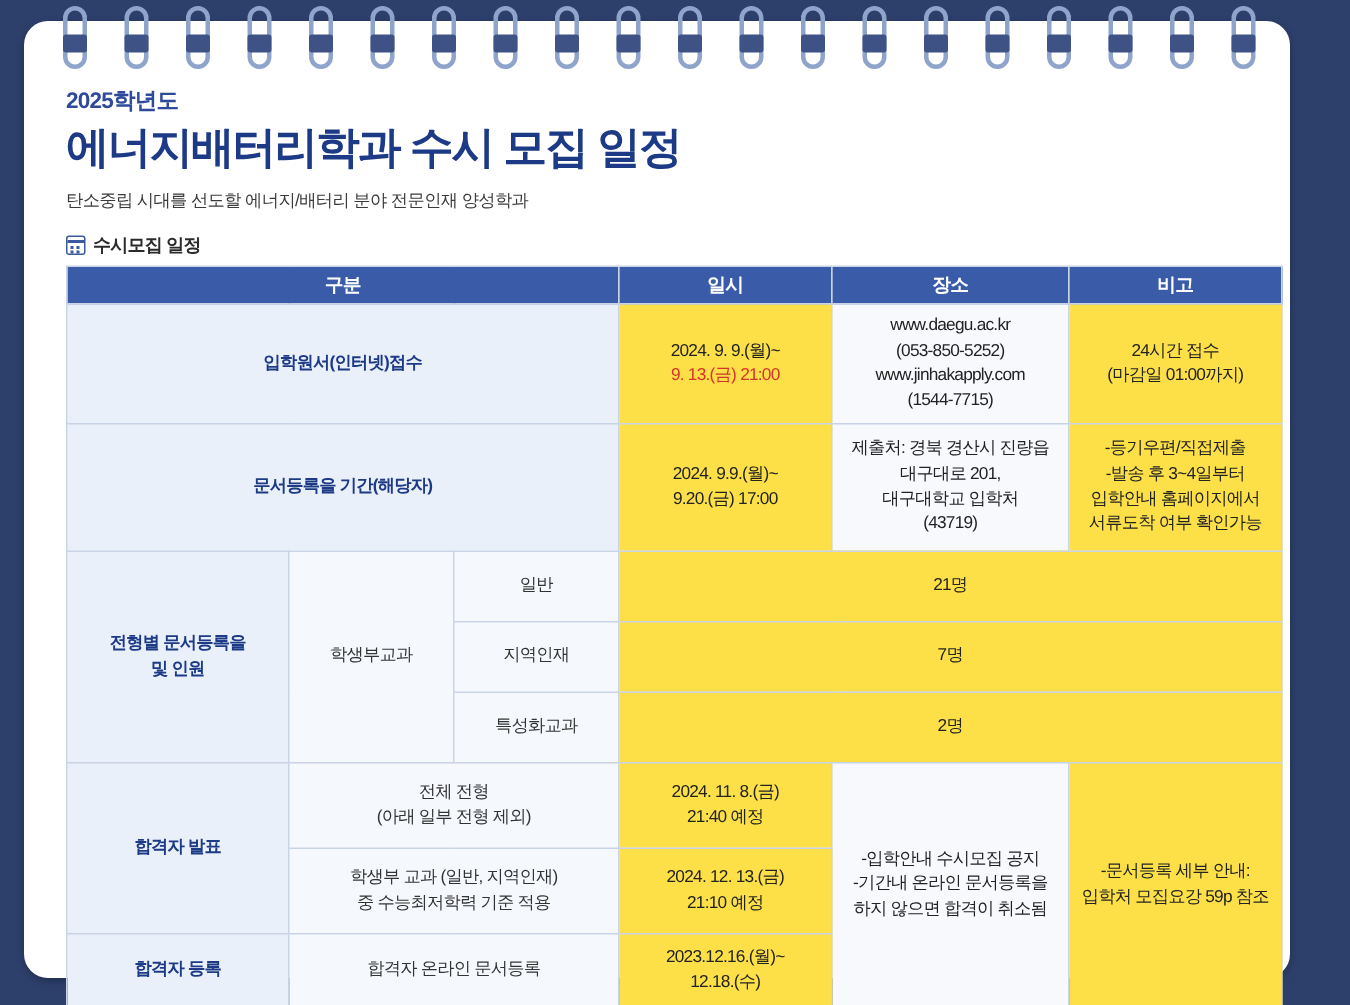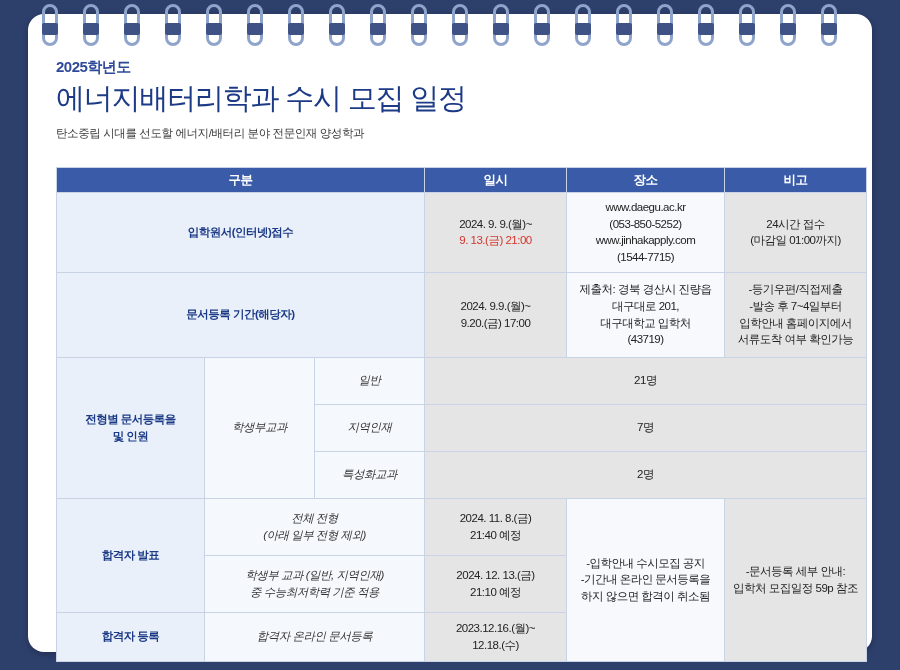--- a/index.html
+++ b/index.html
@@ -8,21 +8,21 @@
   }
   body {
     width: 900px;
     height: 670px;
     background: #2d3f6b;
     font-family: "Liberation Sans", sans-serif;
     overflow: hidden;
   }
   .page {
     position: absolute;
-    left: 28px;
+    left: 16px;
     top: 14px;
     width: 844px;
     height: 638px;
     background: #ffffff;
     border-radius: 16px;
     box-shadow: 0 2px 6px rgba(0,0,0,0.25);
   }
   
   .rings {
     position: absolute;
@@ -63,29 +63,29 @@
   .year {
     color: #2f4a9b;
     font-size: 15px;
     font-weight: bold;
     letter-spacing: -0.5px;
     margin-bottom: 2px;
   }
   .title {
     color: #1c3a86;
     font-size: 29px;
-    font-weight: normal;
+    font-weight: bold;
     letter-spacing: -1.2px;
     margin-bottom: 7px;
   }
   .subtitle {
     color: #3a3a3a;
     font-size: 11.5px;
     letter-spacing: -0.4px;
-    margin-bottom: 26px;
+    margin-bottom: 14px;
   }
   .section-head {
     display: flex;
     align-items: center;
     gap: 5px;
     margin-bottom: 5px;
   }
   .cal-icon {
     width: 13px;
     height: 13px;
@@ -141,42 +141,45 @@
     letter-spacing: -0.5px;
   }
   td.lbl {
     background: #eaf0fa;
     color: #1c3a86;
     font-weight: bold;
   }
   td.sub {
     background: #f5f8fd;
     color: #333;
-    font-style: italic;
   }
   td.plain {
-    background: #e5e5e5;
+    background: #fde047;
   }
   td.hl {
     background: #f7f9fd;
   }
   .red {
     color: #d4342a;
   }
 </style>
 </head>
 <body>
 
 <div class="page">
   <div class="content">
 
     <div class="year">2025학년도</div>
     <div class="title">에너지배터리학과 수시 모집 일정</div>
     <div class="subtitle">탄소중립 시대를 선도할 에너지/배터리 분야 전문인재 양성학과</div>
 
+    <div class="section-head">
+      <span class="cal-icon"></span>
+      <span class="section-label">수시모집 일정</span>
+    </div>
 
     <table class="schedule">
       <colgroup>
         <col style="width:148px">
         <col style="width:110px">
         <col style="width:110px">
         <col style="width:142px">
         <col style="width:158px">
         <col style="width:142px">
       </colgroup>
@@ -198,29 +201,29 @@
           </td>
           <td class="hl" style="white-space:pre-line">www.daegu.ac.kr
 (053-850-5252)
 www.jinhakapply.com
 (1544-7715)</td>
           <td class="plain" style="white-space:pre-line">24시간 접수
 (마감일 01:00까지)</td>
         </tr>
 
         <tr>
-          <td class="lbl" colspan="3" style="height:72px">문서등록 기간(해당자)</td>
+          <td class="lbl" colspan="3" style="height:72px">문서등록을 기간(해당자)</td>
           <td class="plain" style="white-space:pre-line">2024. 9.9.(월)~
 9.20.(금) 17:00</td>
           <td class="hl" style="white-space:pre-line">제출처: 경북 경산시 진량읍
 대구대로 201,
 대구대학교 입학처
 (43719)</td>
           <td class="plain" style="white-space:pre-line">-등기우편/직접제출
--발송 후 7~4일부터
+-발송 후 3~4일부터
 입학안내 홈페이지에서
 서류도착 여부 확인가능</td>
         </tr>
 
         <tr>
           <td class="lbl" rowspan="3" style="white-space:pre-line">전형별 문서등록을
 및 인원</td>
           <td class="sub" rowspan="3">학생부교과</td>
           <td class="sub" style="height:34px">일반</td>
           <td class="plain" colspan="3">21명</td>
@@ -237,21 +240,21 @@
         <tr>
           <td class="lbl" rowspan="2">합격자 발표</td>
           <td class="sub" colspan="2" style="white-space:pre-line;height:44px">전체 전형
 (아래 일부 전형 제외)</td>
           <td class="plain" style="white-space:pre-line">2024. 11. 8.(금)
 21:40 예정</td>
           <td class="hl" rowspan="3" style="white-space:pre-line">-입학안내 수시모집 공지
 -기간내 온라인 문서등록을
 하지 않으면 합격이 취소됨</td>
           <td class="plain" rowspan="3" style="white-space:pre-line">-문서등록 세부 안내:
-입학처 모집일정 59p 참조</td>
+입학처 모집요강 59p 참조</td>
         </tr>
         <tr>
           <td class="sub" colspan="2" style="white-space:pre-line;height:44px">학생부 교과 (일반, 지역인재)
 중 수능최저학력 기준 적용</td>
           <td class="plain" style="white-space:pre-line">2024. 12. 13.(금)
 21:10 예정</td>
         </tr>
 
         <tr>
           <td class="lbl" style="height:36px">합격자 등록</td>

